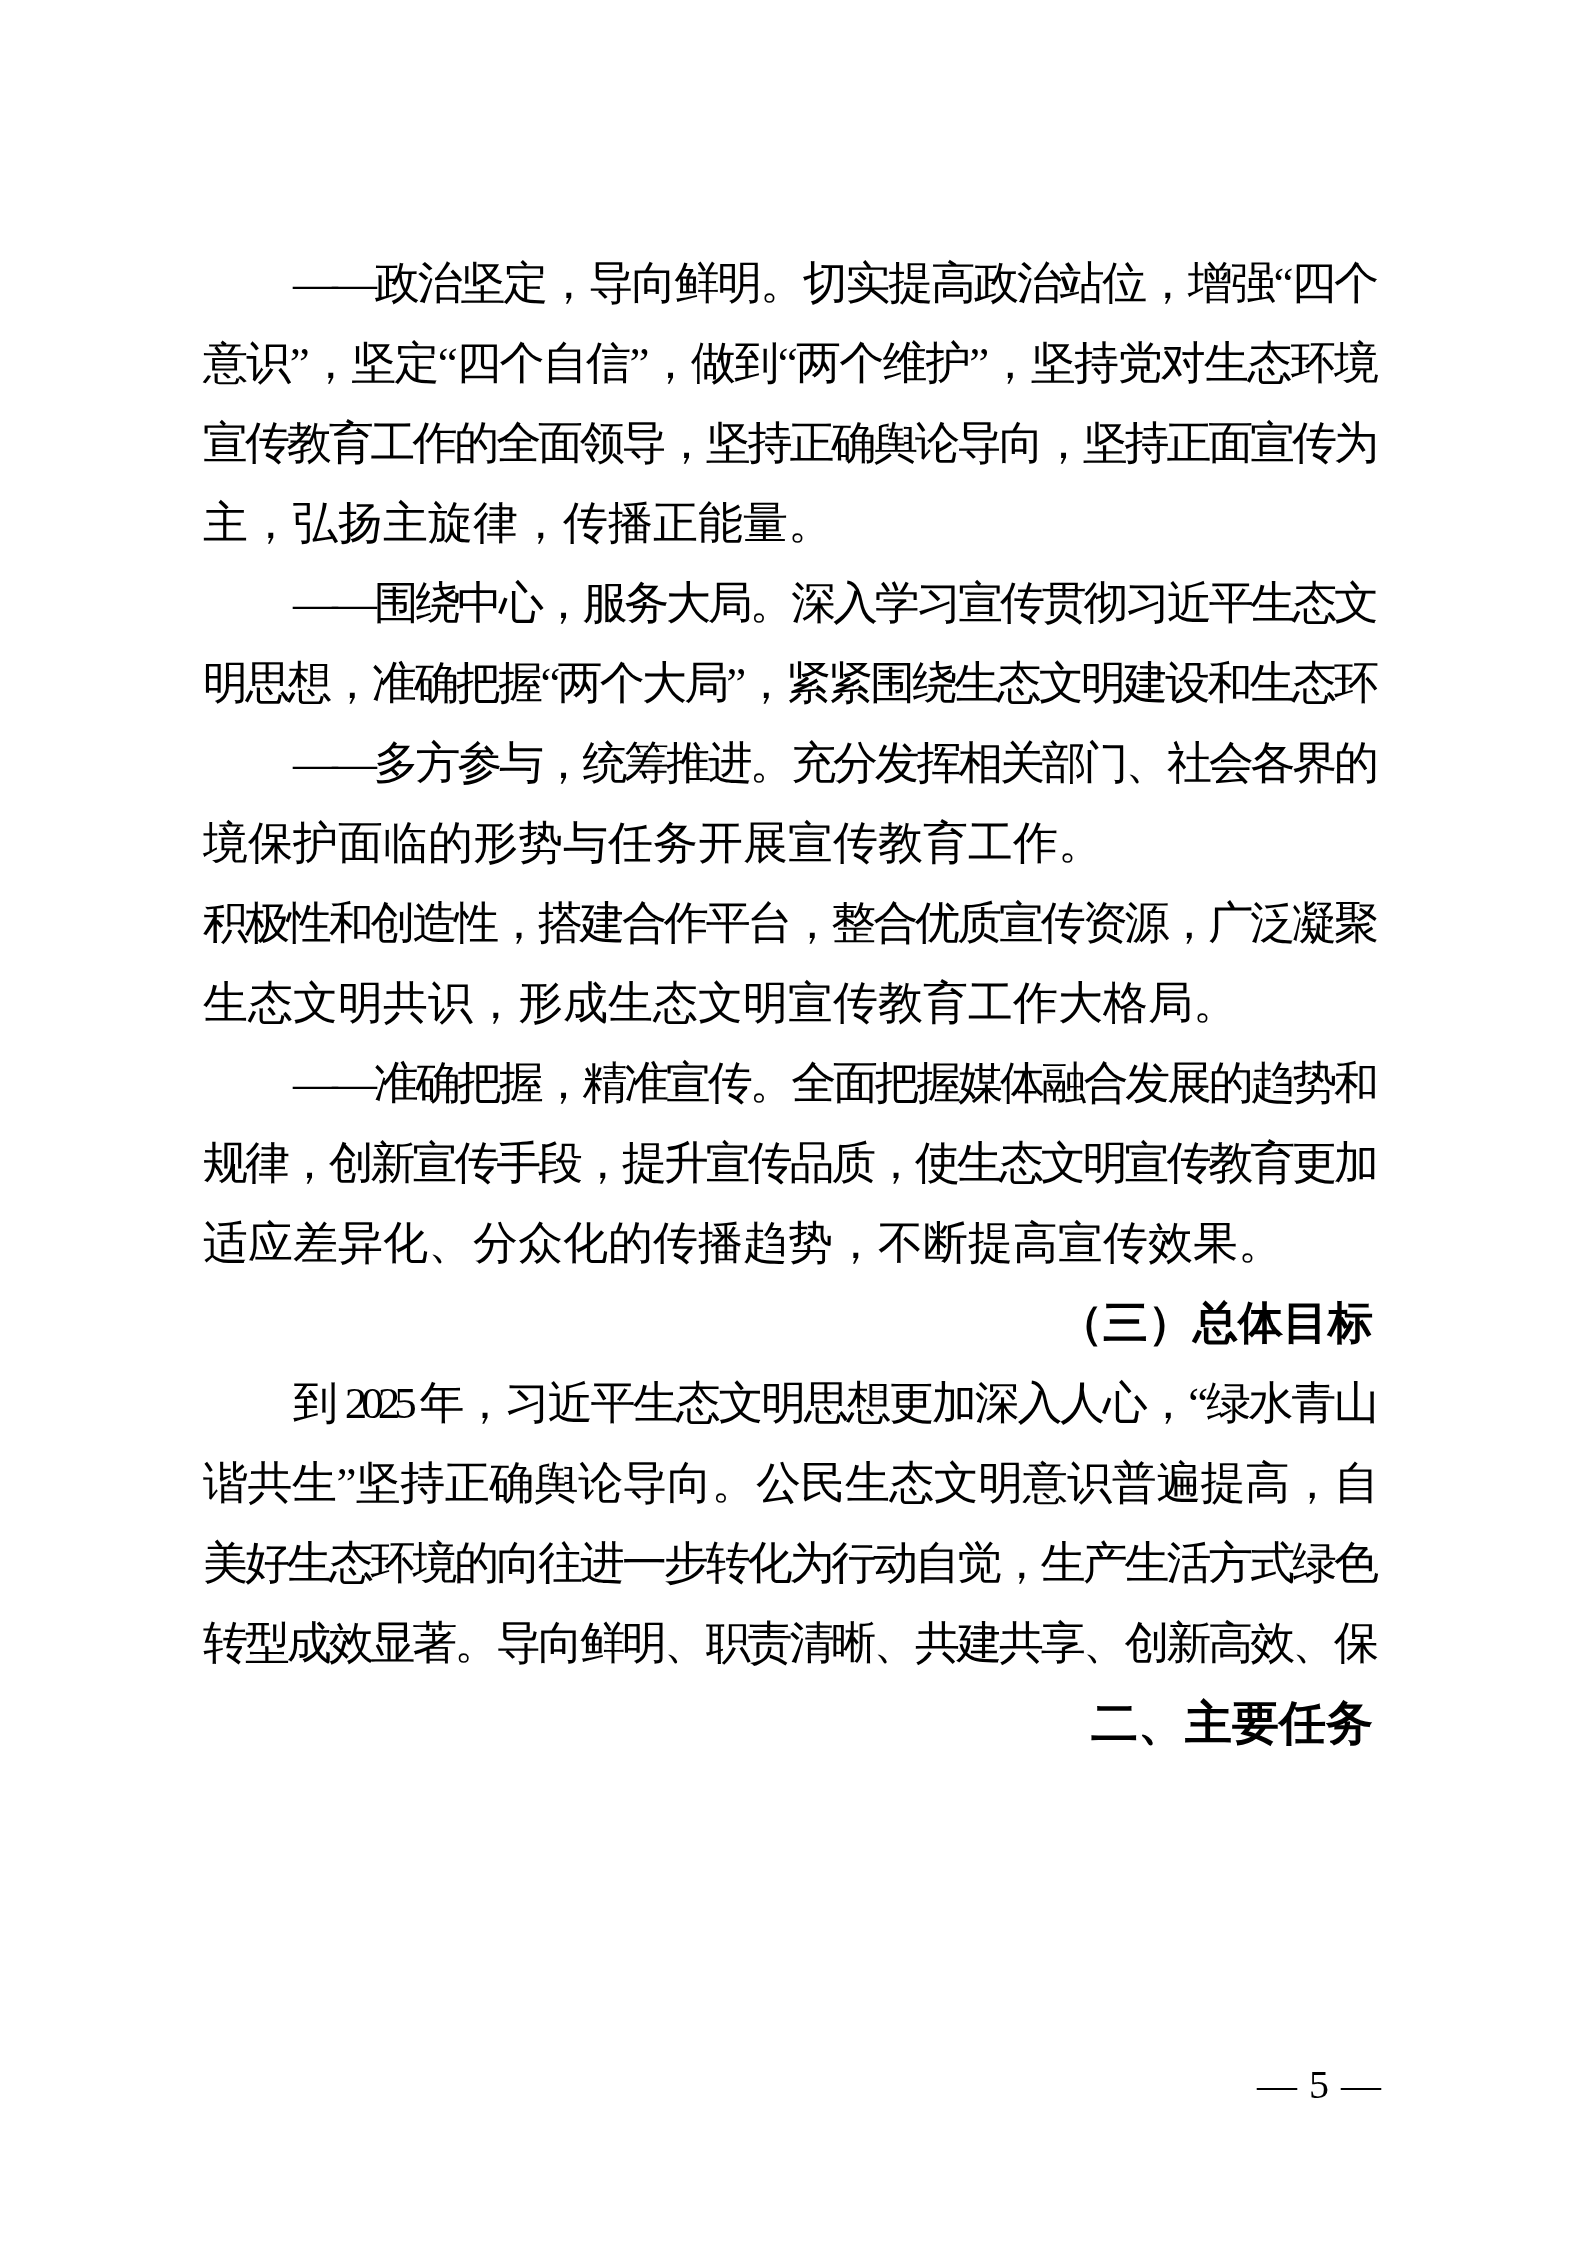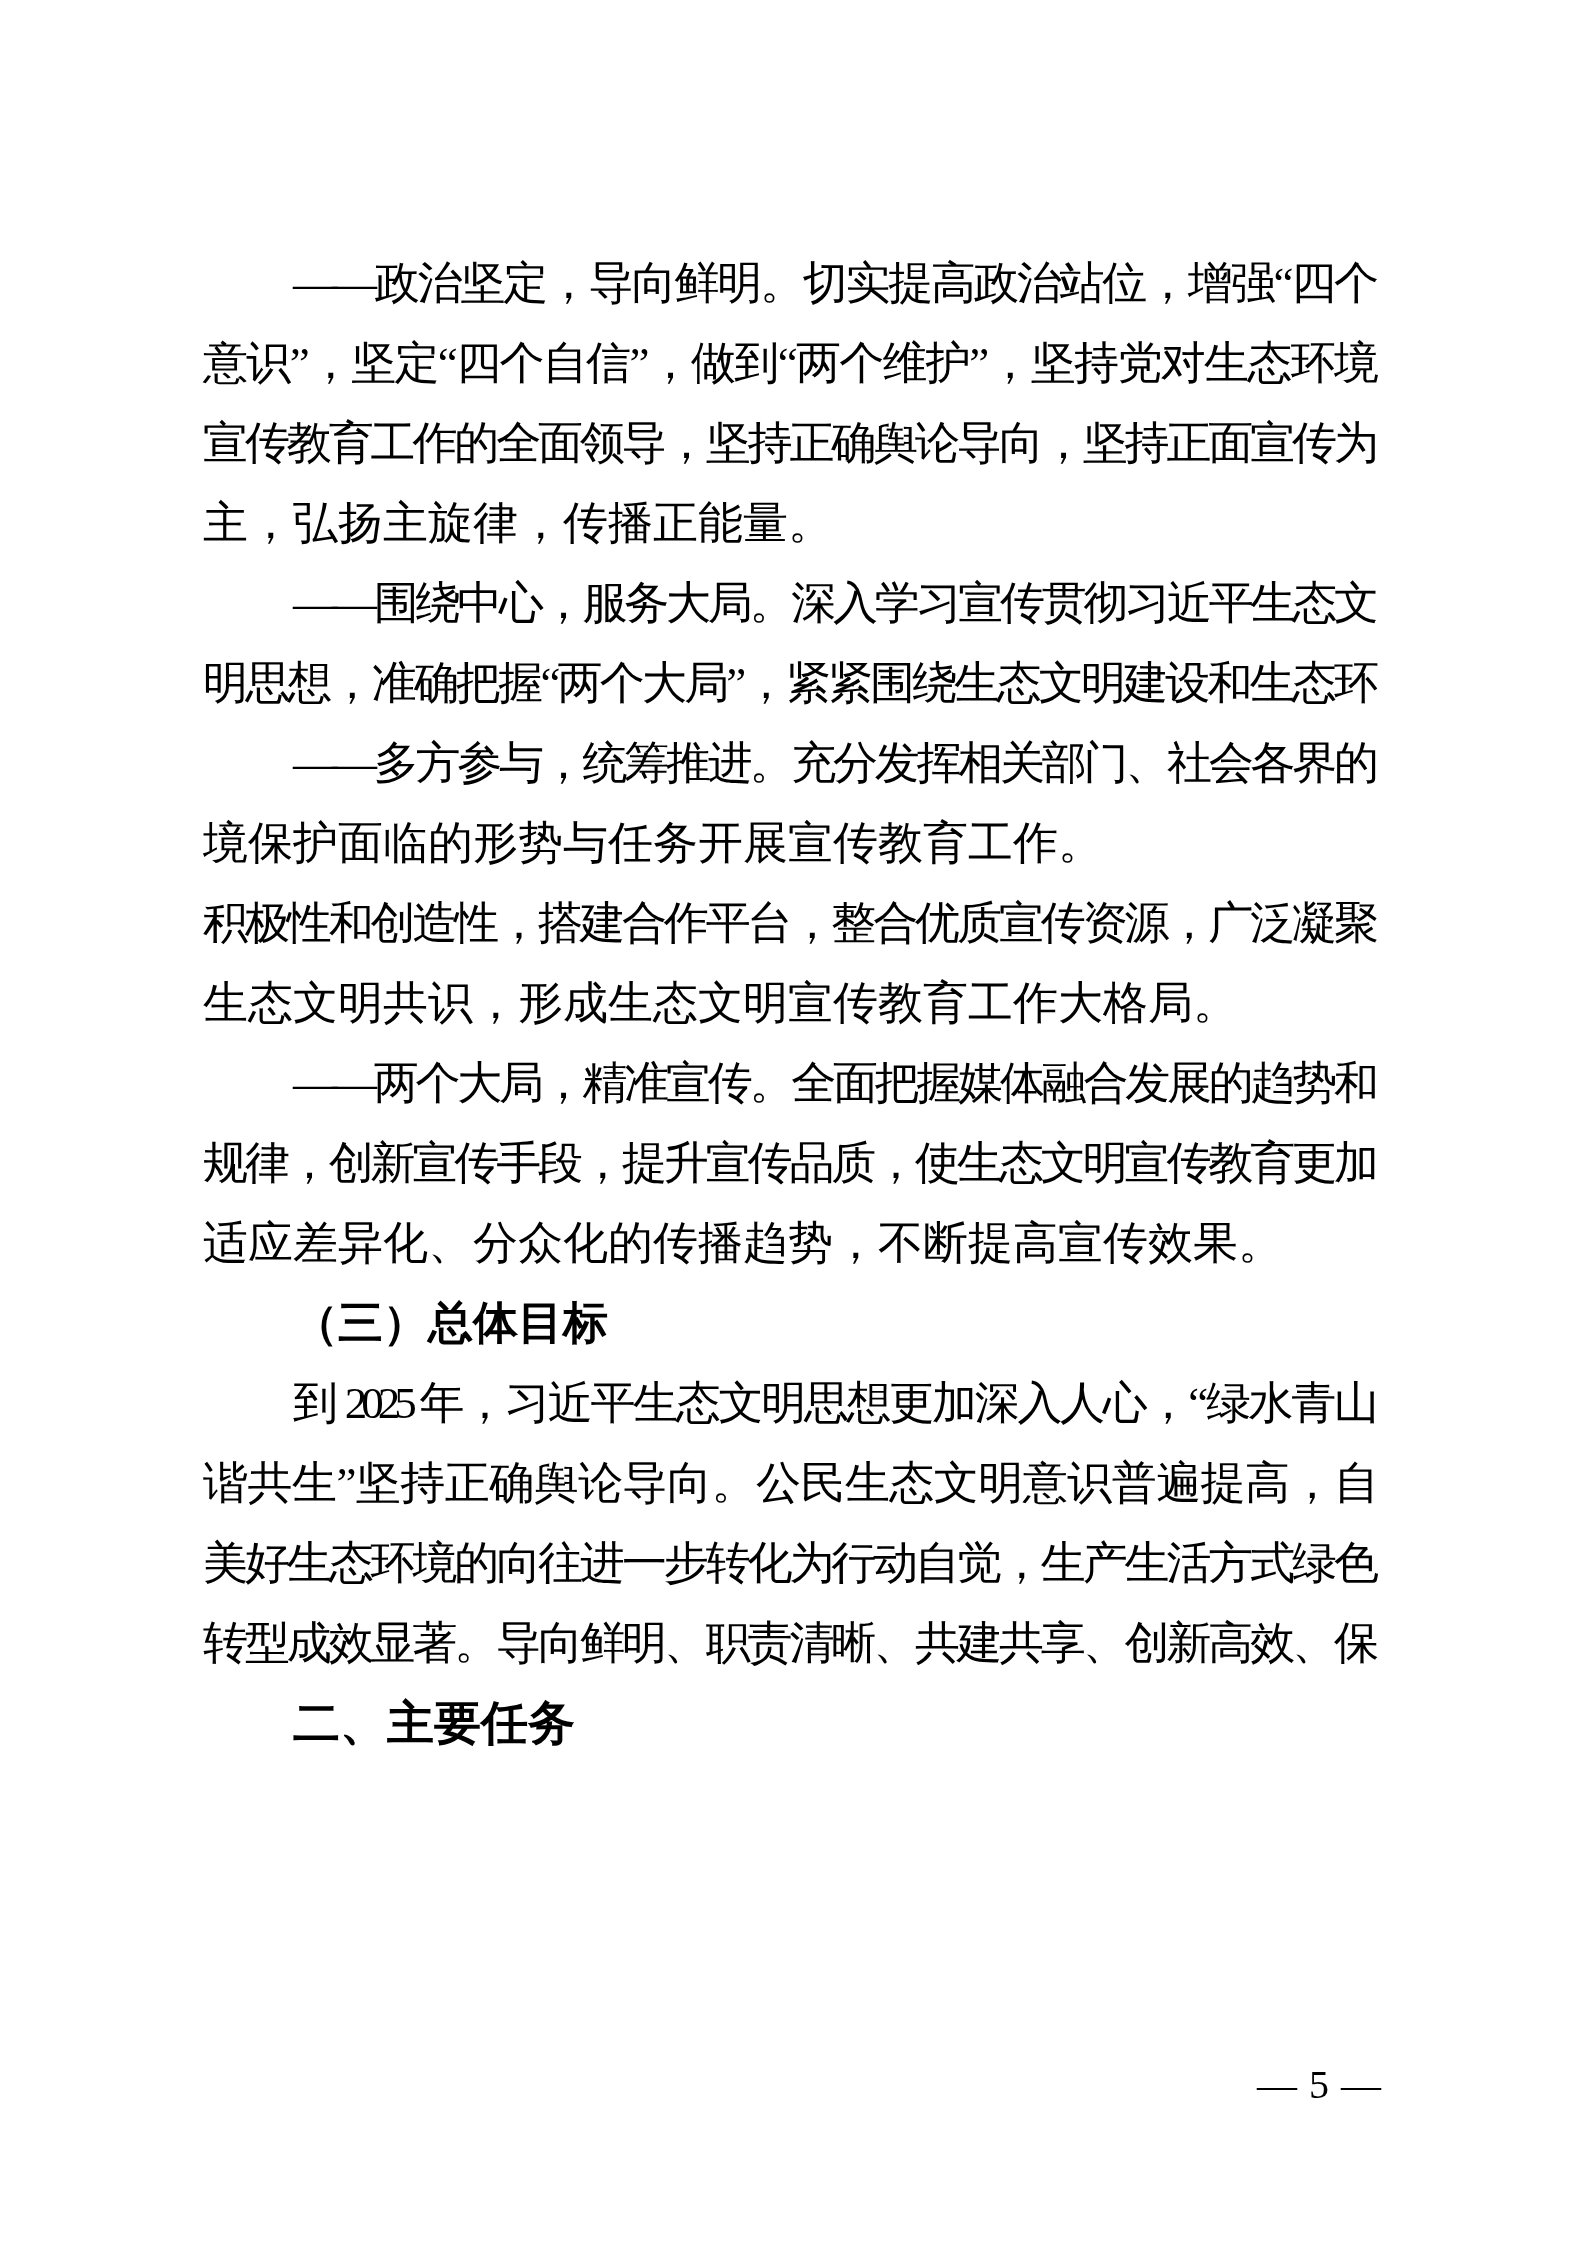--- a/index.html
+++ b/index.html
@@ -31,20 +31,21 @@
   }
   
   .line.fill {
     white-space: normal;
     letter-spacing: -6px;
     text-align: justify;
     text-align-last: justify;
   }
   .line.indent {
     padding-left: 90px;
+    text-align: right;
   }
   .line.h2 {
     font-weight: bold;
     font-size: 45px;
   }
   .line.h1 {
     font-weight: bold;
     font-family: "Liberation Sans", "DejaVu Sans", sans-serif;
     font-size: 47px;
   }
@@ -67,21 +68,21 @@
       <div class="line fill indent">——政治坚定，导向鲜明。切实提高政治站位，增强“四个</div>
       <div class="line fill">意识”，坚定“四个自信”，做到“两个维护”，坚持党对生态环境</div>
       <div class="line fill">宣传教育工作的全面领导，坚持正确舆论导向，坚持正面宣传为</div>
       <div class="line">主，弘扬主旋律，传播正能量。</div>
       <div class="line fill indent">——围绕中心，服务大局。深入学习宣传贯彻习近平生态文</div>
       <div class="line fill">明思想，准确把握“两个大局”，紧紧围绕生态文明建设和生态环</div>
       <div class="line fill indent">——多方参与，统筹推进。充分发挥相关部门、社会各界的</div>
       <div class="line">境保护面临的形势与任务开展宣传教育工作。</div>
       <div class="line fill">积极性和创造性，搭建合作平台，整合优质宣传资源，广泛凝聚</div>
       <div class="line">生态文明共识，形成生态文明宣传教育工作大格局。</div>
-      <div class="line fill indent">——两个大局，精准宣传。全面把握媒体融合发展的趋势和</div>
+      <div class="line fill indent">——准确把握，精准宣传。全面把握媒体融合发展的趋势和</div>
       <div class="line fill">规律，创新宣传手段，提升宣传品质，使生态文明宣传教育更加</div>
       <div class="line">适应差异化、分众化的传播趋势，不断提高宣传效果。</div>
       <div class="line indent h2">（三）总体目标</div>
       <div class="line fill indent">到 2025 年，习近平生态文明思想更加深入人心，“绿水青山</div>
       <div class="line fill">谐共生”坚持正确舆论导向。公民生态文明意识普遍提高，自</div>
       <div class="line fill">美好生态环境的向往进一步转化为行动自觉，生产生活方式绿色</div>
       <div class="line fill">转型成效显著。导向鲜明、职责清晰、共建共享、创新高效、保</div>
       <div class="line indent h1">二、主要任务</div>
     </div>
   <div class="page-number">— 5 —</div>

